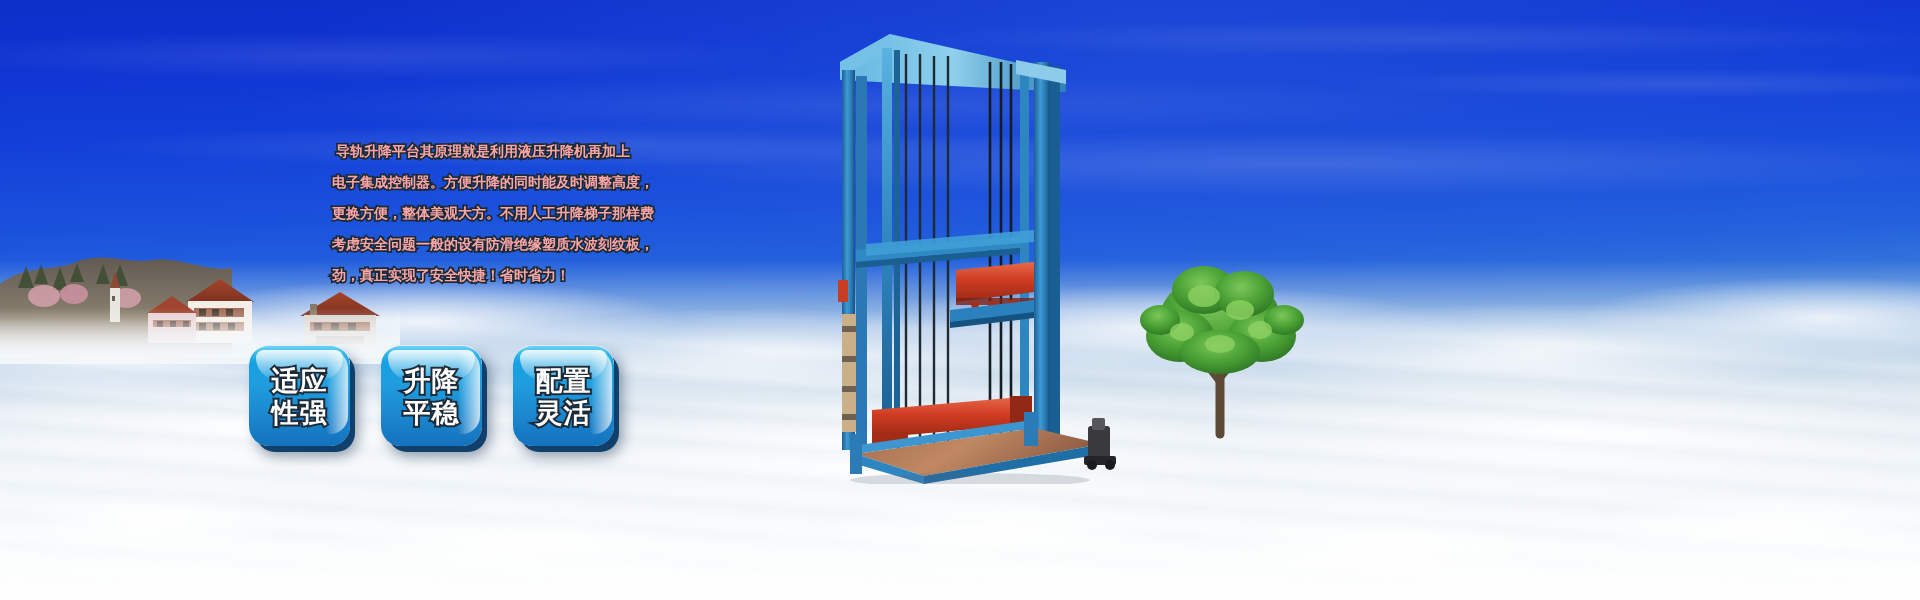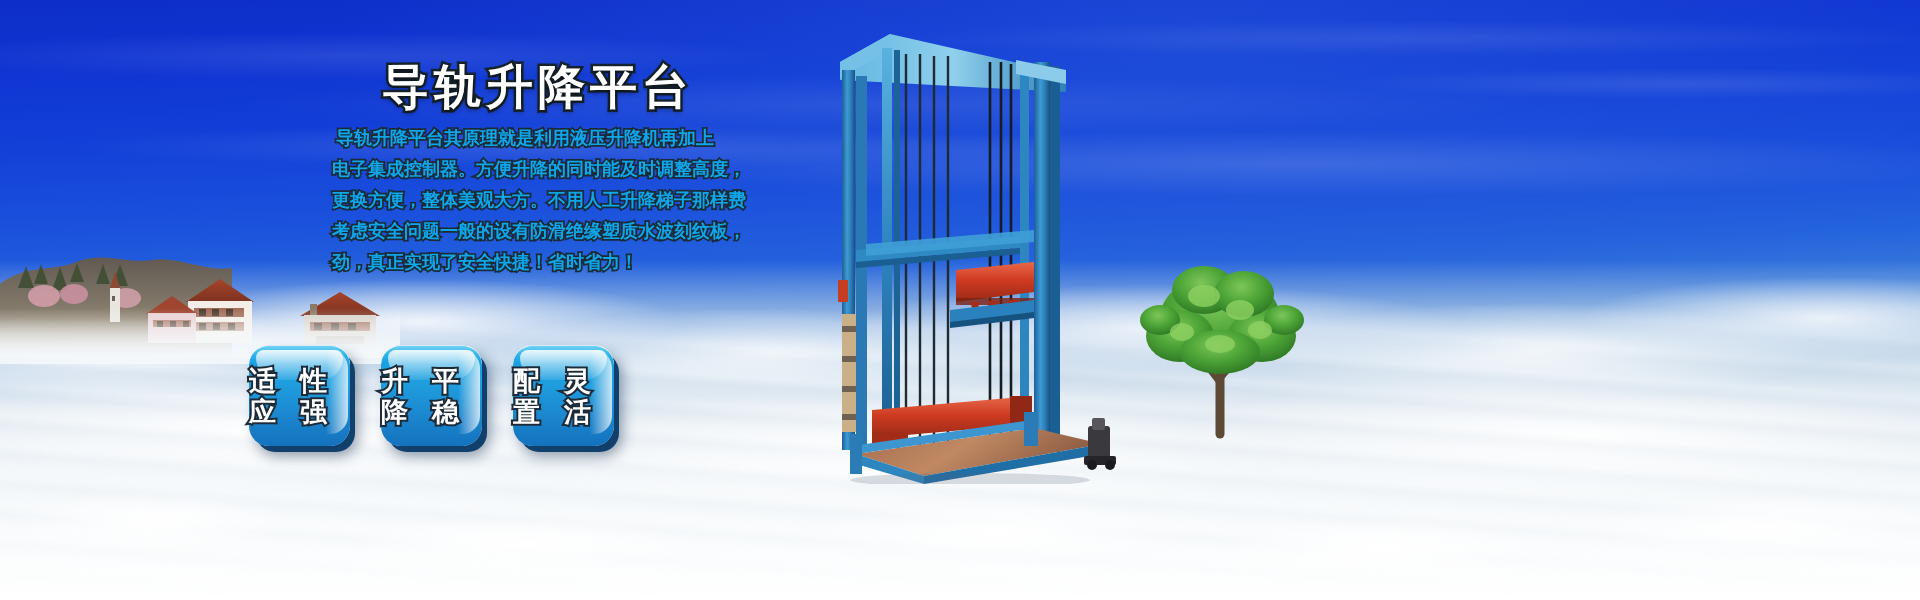--- a/index.html
+++ b/index.html
@@ -101,22 +101,22 @@
 
   
   .title{
     position:absolute;left:382px;top:56px;
     font-size:47px;font-weight:bold;letter-spacing:5px;color:#ffffff;
     -webkit-text-stroke:5px #16232e; paint-order:stroke fill;
     text-shadow:0 3px 5px rgba(0,0,0,.45);
     white-space:nowrap;
   }
   .para{
-    position:absolute;left:288px;top:122px;width:480px;
-    color:#0ea5e9;font-size:18px;line-height:31px;font-weight:bold;
+    position:absolute;left:288px;top:136px;width:480px;
+    color:#fca5a5;font-size:14px;line-height:31px;font-weight:bold;
     -webkit-text-stroke:3.4px #1b2a36; paint-order:stroke fill;
     text-indent:0;
   }
   .para p{margin:0;white-space:nowrap;padding-left:44px;}
   .para p.first{padding-left:48px;}
 
   
   .features{position:absolute;left:249px;top:345px;display:flex;gap:31px;}
   .feat{
     position:relative;width:101px;height:100px;border-radius:20px;
@@ -137,21 +137,21 @@
     position:absolute;left:7px;right:7px;top:4px;height:30px;border-radius:14px 14px 40px 40px;
     background:linear-gradient(180deg,rgba(255,255,255,.88),rgba(255,255,255,.10));
     pointer-events:none;
   }
   .feat .shineR{
     position:absolute;right:2px;top:4px;width:22px;bottom:12px;border-radius:0 18px 18px 0;
     background:linear-gradient(270deg,rgba(255,255,255,.75),rgba(255,255,255,0));
     pointer-events:none;
   }
   .feat .lbl{
-    position:absolute;inset:0;display:flex;flex-direction:row;
+    position:absolute;inset:0;display:flex;flex-direction:column;
     align-items:center;justify-content:center;gap:1px;
     font-size:27px;font-weight:bold;line-height:31px;color:#ffffff;
     -webkit-text-stroke:4px #1d2b38; paint-order:stroke fill;
     letter-spacing:1px;
   }
   .feat .lbl span{display:block;}
 </style>
 </head>
 <body>
 
@@ -383,21 +383,20 @@
         <ellipse cx="132" cy="66" rx="14" ry="10"></ellipse>
         <ellipse cx="74" cy="88" rx="12" ry="9"></ellipse>
         <ellipse cx="152" cy="86" rx="12" ry="9"></ellipse>
         <ellipse cx="112" cy="100" rx="15" ry="9"></ellipse>
       </g>
 
       <rect x="0" y="150" width="230" height="50" fill="#f2f6f9" opacity=".0"></rect>
     </svg>
   </div>
 
-  <div class="title">导轨升降平台</div>
 
   <div class="para">
     <p class="first">导轨升降平台其原理就是利用液压升降机再加上</p>
     <p>电子集成控制器。方便升降的同时能及时调整高度，</p>
     <p>更换方便，整体美观大方。不用人工升降梯子那样费</p>
     <p>考虑安全问题一般的设有防滑绝缘塑质水波刻纹板，</p>
     <p>劲，真正实现了安全快捷！省时省力！</p>
   </div>
 
   <div class="features">

